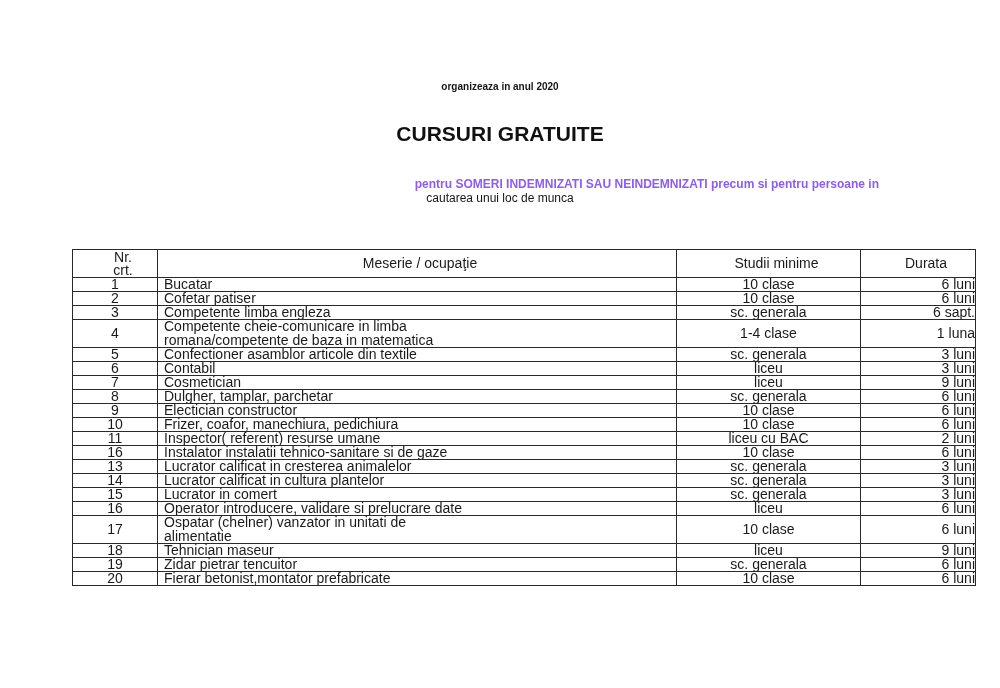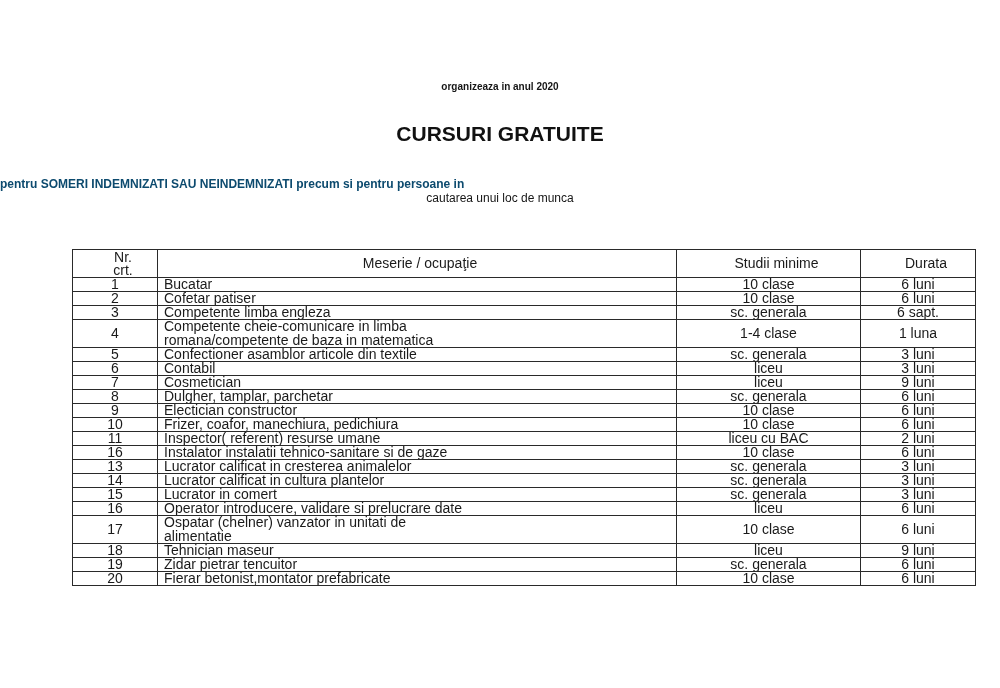--- a/index.html
+++ b/index.html
@@ -14,43 +14,43 @@
   }
   .hdr2 {
     position:absolute; left:0; width:1000px; top:80px; text-align:center;
     font-weight:bold; font-size:10px; line-height:14px; color:#151515;
   }
   .title {
     position:absolute; left:0; width:1000px; top:121px; text-align:center;
     font-weight:bold; font-size:21px; line-height:26px; color:#111;
   }
   .sub1 {
-    position:absolute; left:0; width:879px; top:177px; text-align:left;
-    font-weight:bold; font-size:12px; line-height:14px; color:#0c4a6e;
+    position:absolute; left:0; width:879px; top:177px; text-align:right;
+    font-weight:bold; font-size:12px; line-height:14px; color:#8b5cf6;
   }
   .sub2 {
     position:absolute; left:0; width:1000px; top:191px; text-align:center;
     font-weight:normal; font-size:12px; line-height:14px; color:#151515;
   }
   table.courses {
     position:absolute; left:72px; top:249px; width:848px;
     border-collapse:collapse; table-layout:fixed;
     font-size:14px; color:#1a1a1a;
   }
   table.courses td, table.courses th {
     border:1.5px solid #2a2a2a; padding:0; overflow:hidden; white-space:nowrap;
     font-weight:normal;
   }
   table.courses th { height:27px; line-height:13px; vertical-align:middle; text-align:center;padding-left:16px; }
   table.courses td { height:13px; line-height:13px; }
   table.courses tr.tall td { height:27px; line-height:13.5px; }
   .c-nr { width:68px; text-align:center; }
   .c-occ { width:512px; text-align:left; padding-left:6px !important; }
   .c-edu { width:167px; text-align:center; }
-  .c-dur { width:98px; text-align:center; }
+  .c-dur { width:98px; text-align:right; }
   th.c-occ { text-align:center; }
 </style>
 </head>
 <body>
 
 <div class="page">
   <div class="hdr2">organizeaza in anul 2020</div>
   <div class="title">CURSURI GRATUITE</div>
   <div class="sub1">pentru SOMERI INDEMNIZATI SAU NEINDEMNIZATI precum si pentru persoane in</div>
   <div class="sub2">cautarea unui loc de munca</div>

